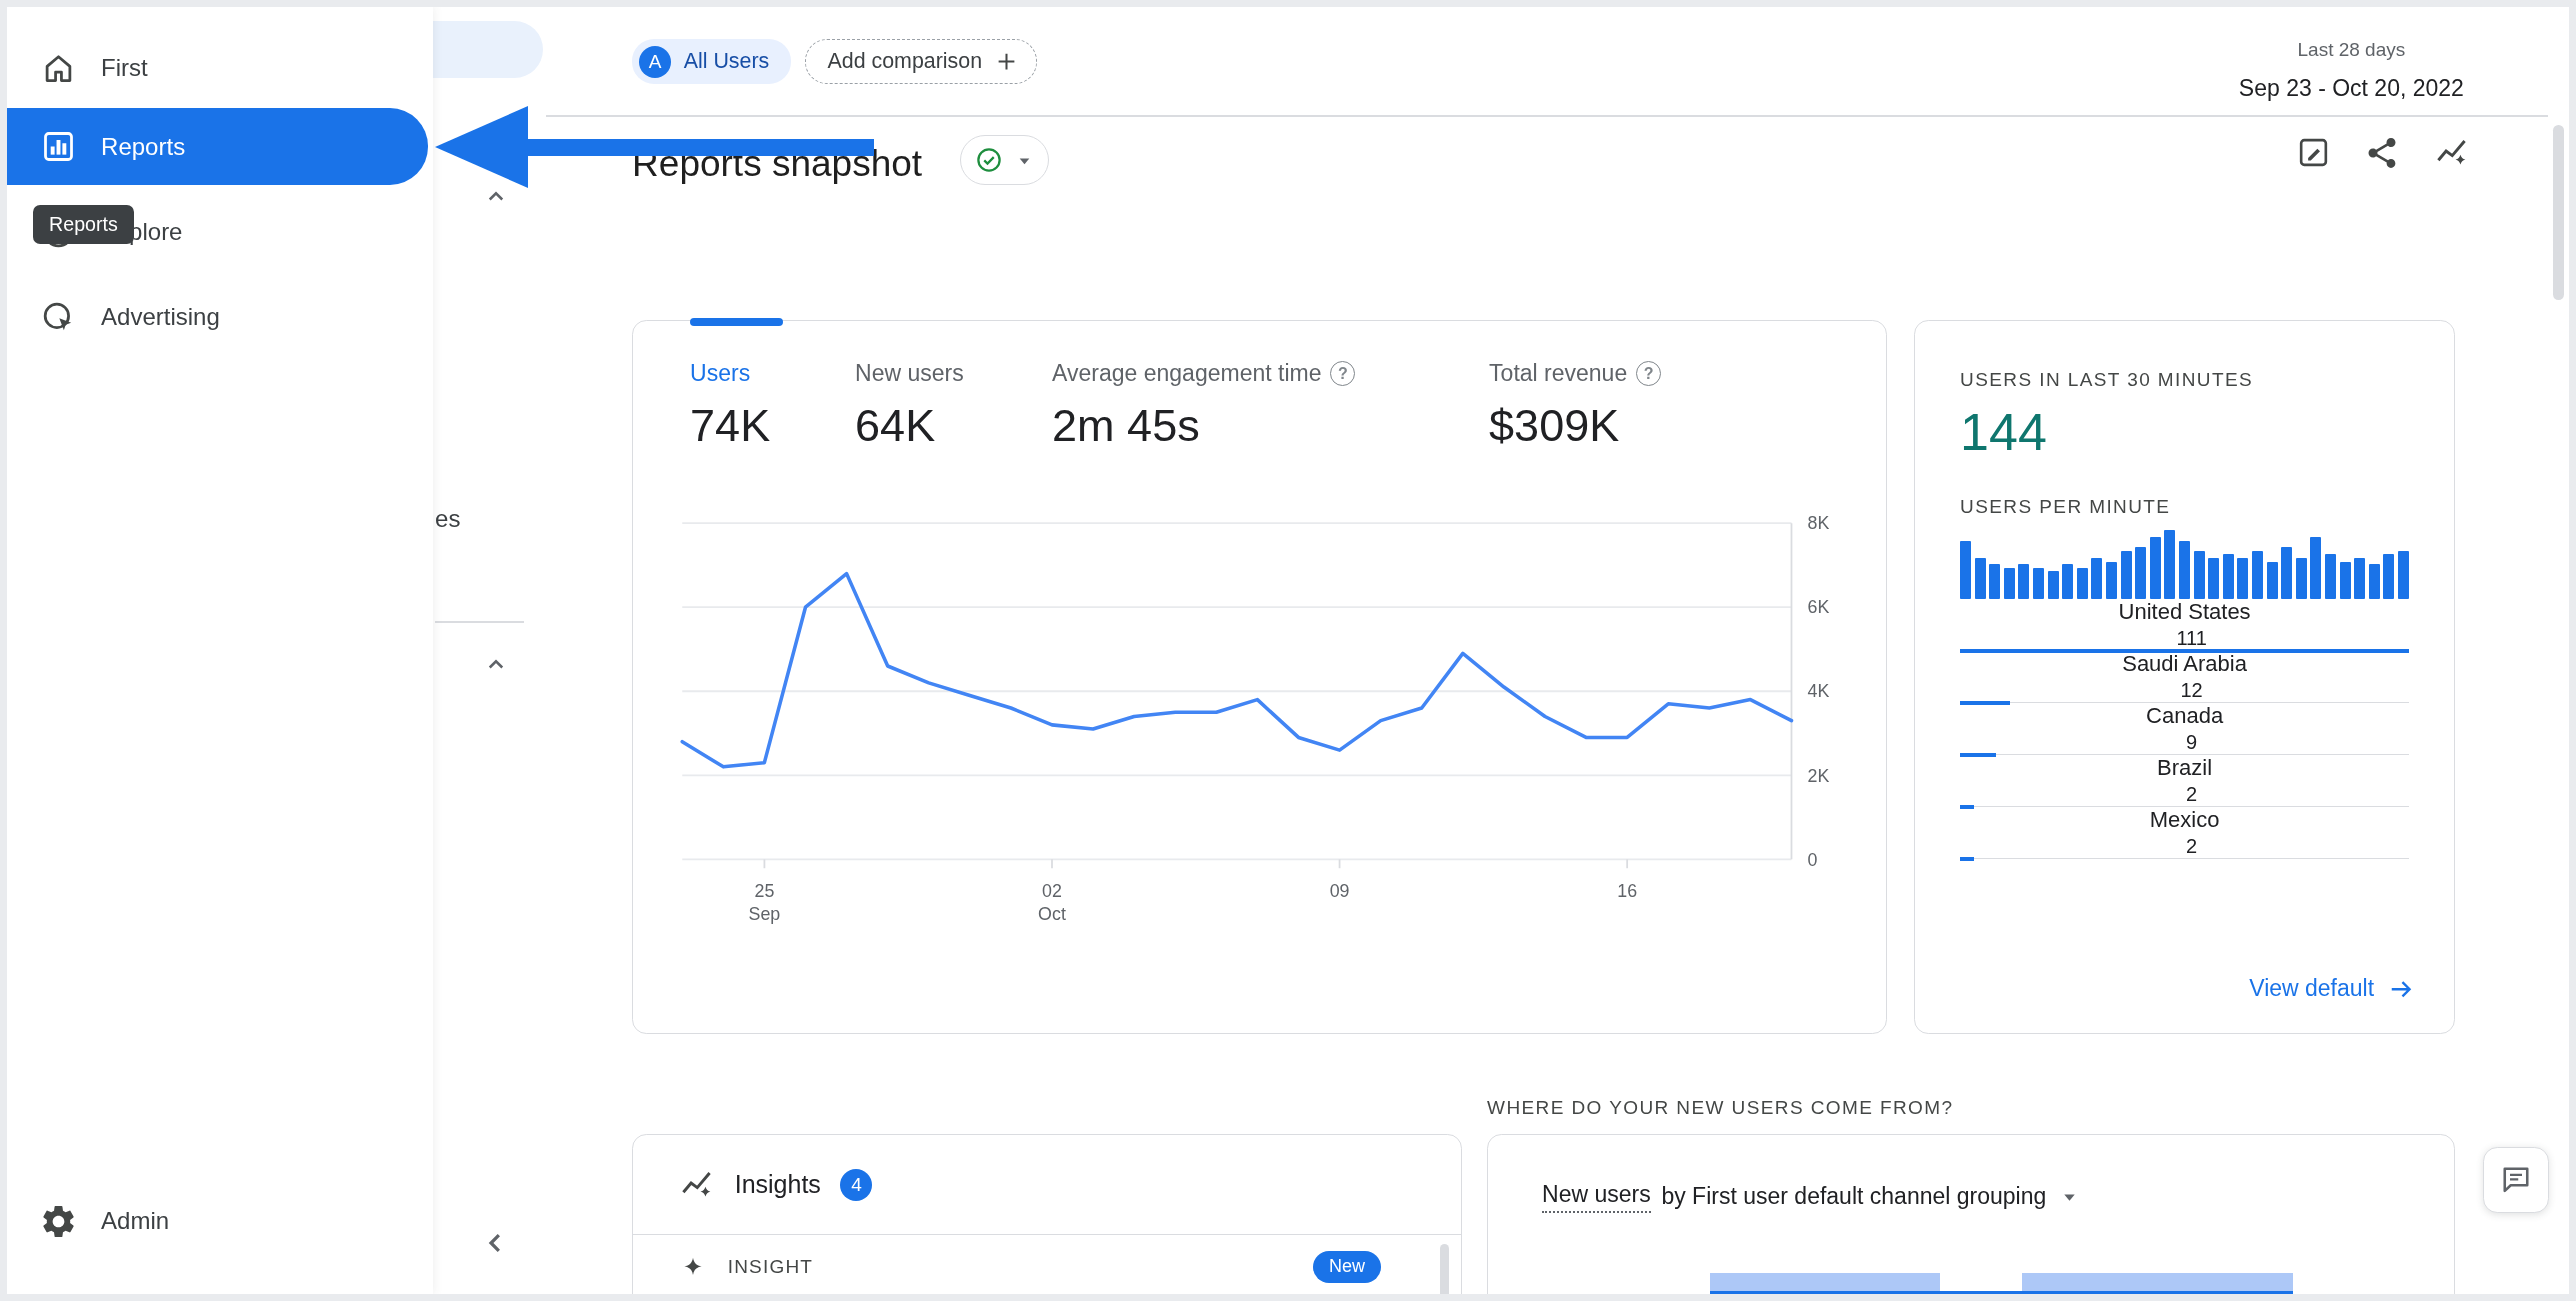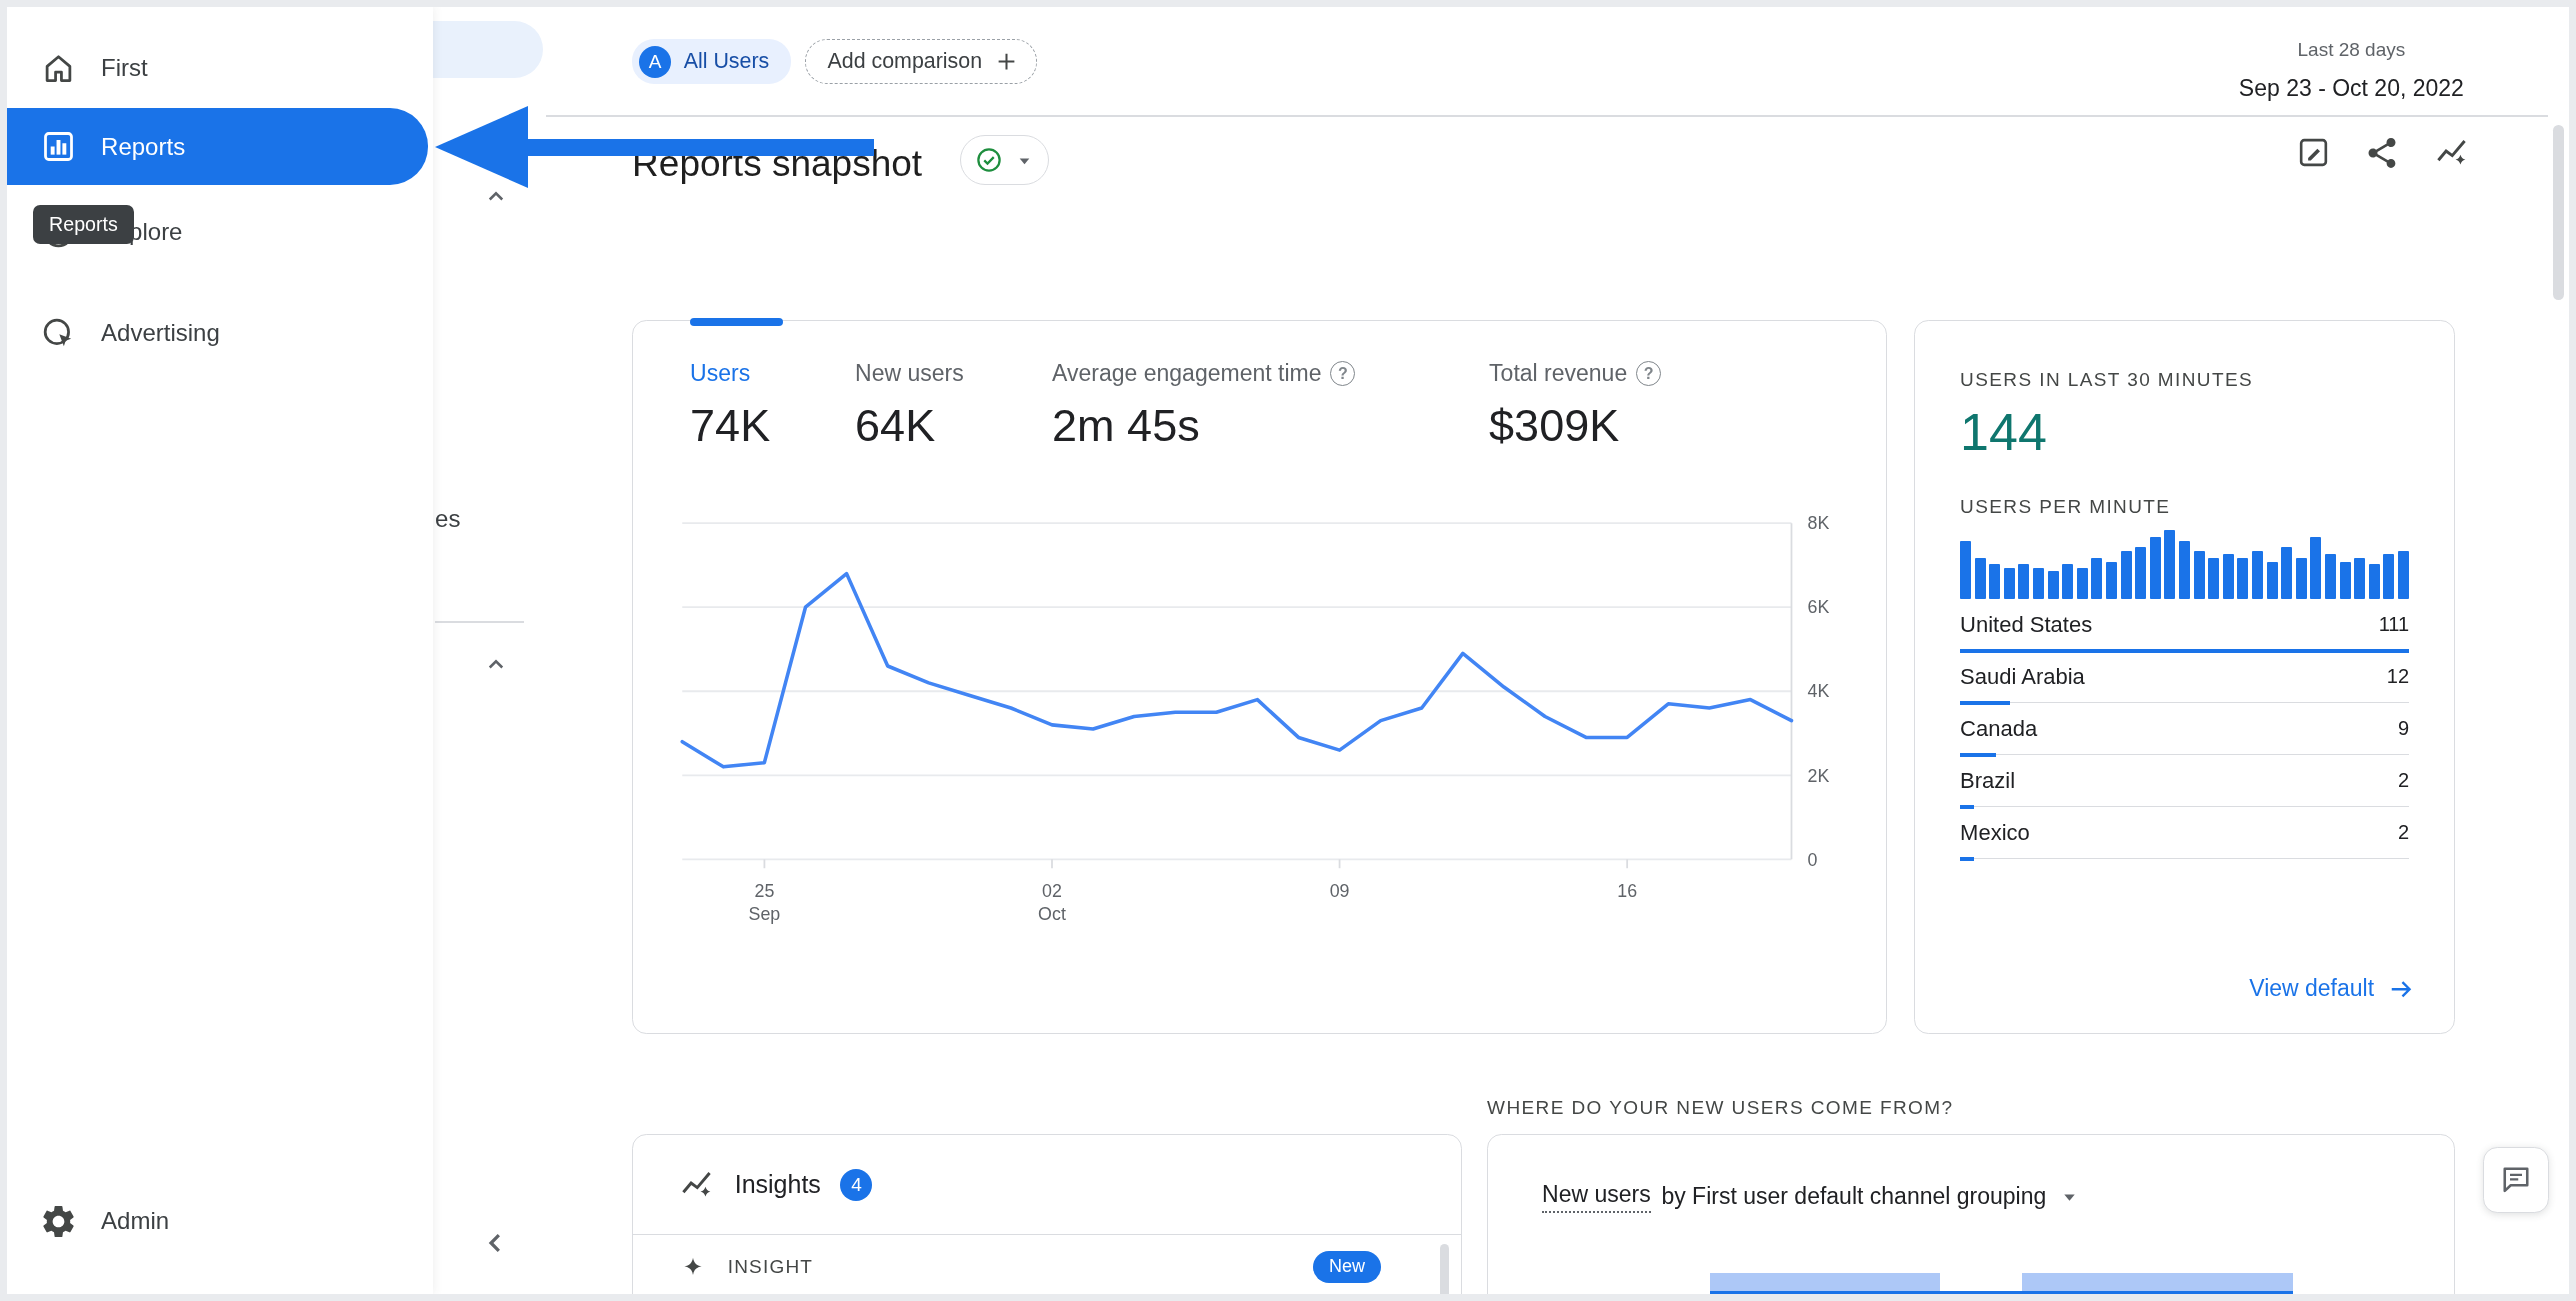--- a/index.html
+++ b/index.html
@@ -48,21 +48,21 @@
   
   .realtime-card{left:1907px;top:313px;width:541px;height:714px;}
   .caps{font-size:19px;letter-spacing:1.4px;color:#444746;font-weight:400;}
   .rt-caps1{margin:48px 45px 0;}
   .rt-value{margin:10.7px 45px 0;font-size:52px;font-weight:400;color:#0f766e;}
   .rt-caps2{margin:34px 45px 0;}
   .rt-bars{margin:12.5px 45px 0;height:69px;display:flex;align-items:flex-end;gap:3.6px;}
   .mbar{flex:1;background:#1a73e8;border-radius:0.9px;}
   .rt-table-head{margin:34px 45px 0;display:flex;justify-content:space-between;padding-bottom:12.5px;border-bottom:1.8px solid #dadce0;}
   .rt-rows{margin:0 45px;}
-  .rt-row{height:52px;display:flex;justify-content:space-between;align-items:center;border-bottom:1.8px solid #dadce0;position:relative;}
+  .rt-row{height:52px;display:flex;justify-content:space-between;align-items:center;border-bottom:1.8px solid #dadce0;position:relative;flex-direction:column;}
   .rt-country{font-size:22px;color:#202124;}
   .rt-users{font-size:20px;color:#202124;margin-left:14px;}
   .rt-bar{position:absolute;left:0;bottom:-2.7px;height:3.6px;background:#1a73e8;}
   .view-realtime{position:absolute;right:39px;bottom:30px;display:flex;align-items:center;gap:12.5px;color:#1a73e8;font-size:23px;font-weight:500;cursor:pointer;}
 
   
   .section-heading{position:absolute;left:1480px;top:1090px;}
   .insights-card{left:625px;top:1127px;width:830px;height:285px;}
   .insights-header{position:absolute;left:0;top:0;width:100%;height:100px;display:flex;align-items:center;padding-left:45px;gap:19.6px;border-bottom:1.8px solid #dadce0;cursor:pointer;}
   .insights-title{font-size:25px;color:#202124;}
@@ -85,21 +85,21 @@
 
   
   .sidebar{position:absolute;left:0;top:0;bottom:0;width:426px;background:#fff;z-index:40;box-shadow:1.8px 0 9px rgba(60,64,67,.08);}
   .side-item{position:absolute;left:0;width:421px;height:86px;display:flex;align-items:center;padding-left:32px;gap:23px;font-size:24px;font-weight:500;color:#3c4043;cursor:pointer;}
   .side-item .sicon{width:39px;height:39px;color:#444746;flex:0 0 39px;display:flex;align-items:center;justify-content:center;}
   .side-item.selected{background:#1a73e8;color:#fff;border-radius:0 38px 38px 0;height:77px;}
   .side-item.selected .sicon{color:#fff;}
   .it-home{top:18px;}
   .it-reports{top:101px;}
   .it-explore{top:182px;}
-  .it-advertising{top:283px;text-align:right;}
+  .it-advertising{top:267px;text-align:right;}
   .it-configure{top:352px;}
   .it-admin{top:1171px;}
   .nav-tooltip{position:absolute;left:26px;top:198px;background:#3c4043;color:#fff;font-size:19.6px;padding:8px 16px;border-radius:7.1px;z-index:55;}
 
   
   .arrow-shaft{position:absolute;left:517px;top:132px;width:350px;height:17px;background:#1a73e8;z-index:60;}
   .arrow-head{position:absolute;left:428px;top:99px;width:0;height:0;border-top:41px solid transparent;border-bottom:41px solid transparent;border-right:93px solid #1a73e8;z-index:60;}
 </style>
 </head>
 <body>

